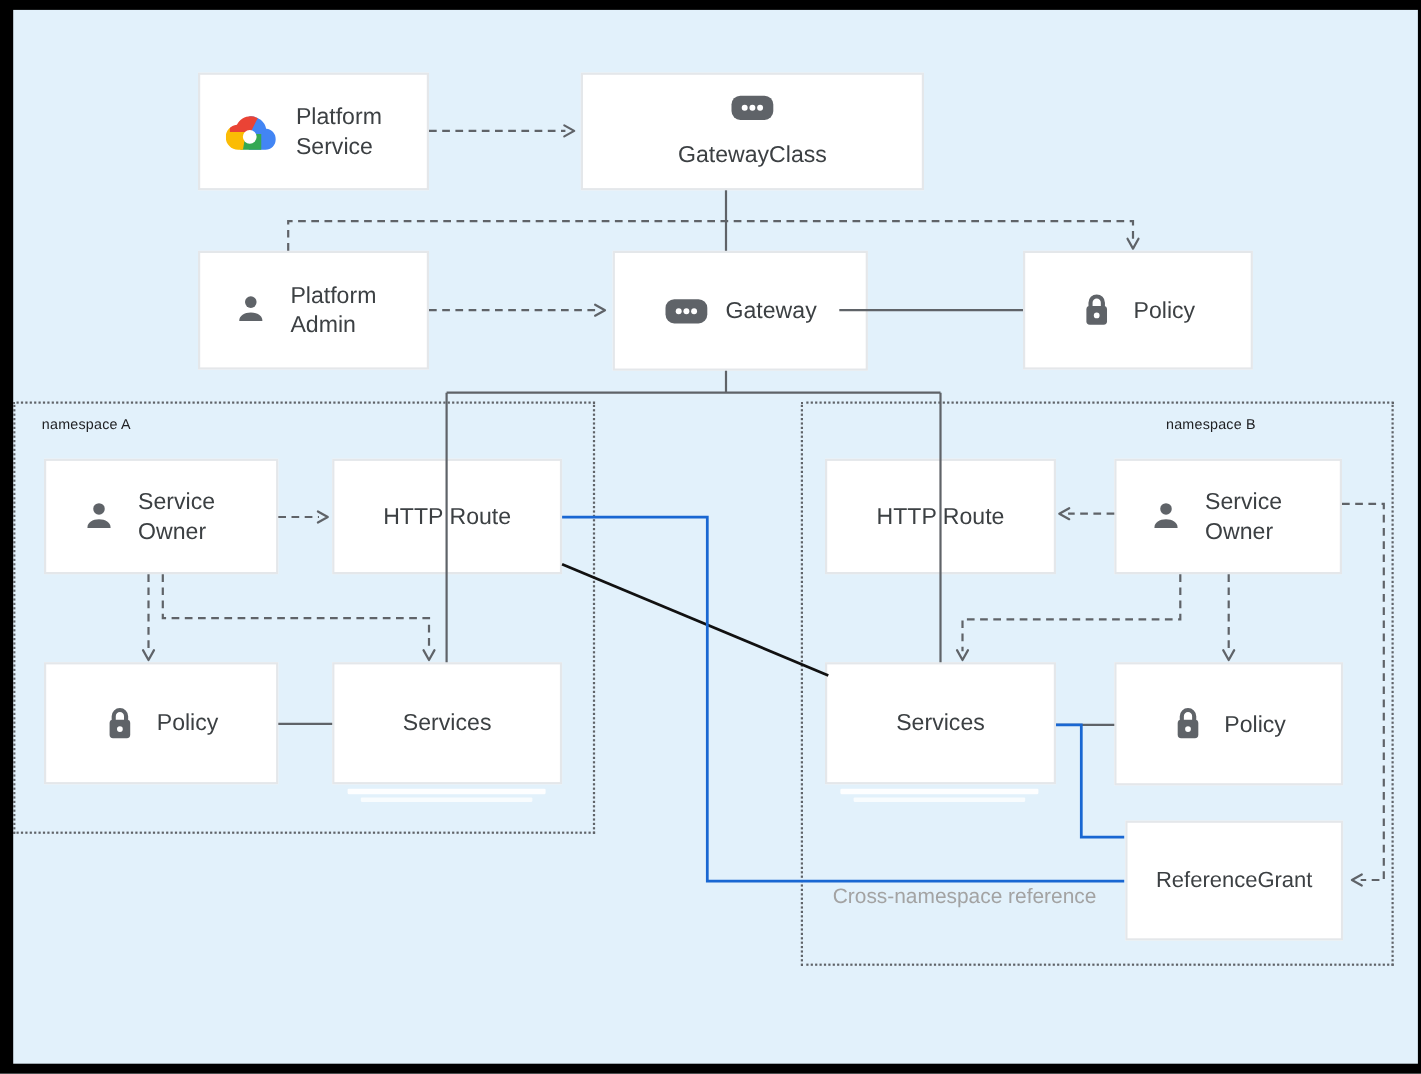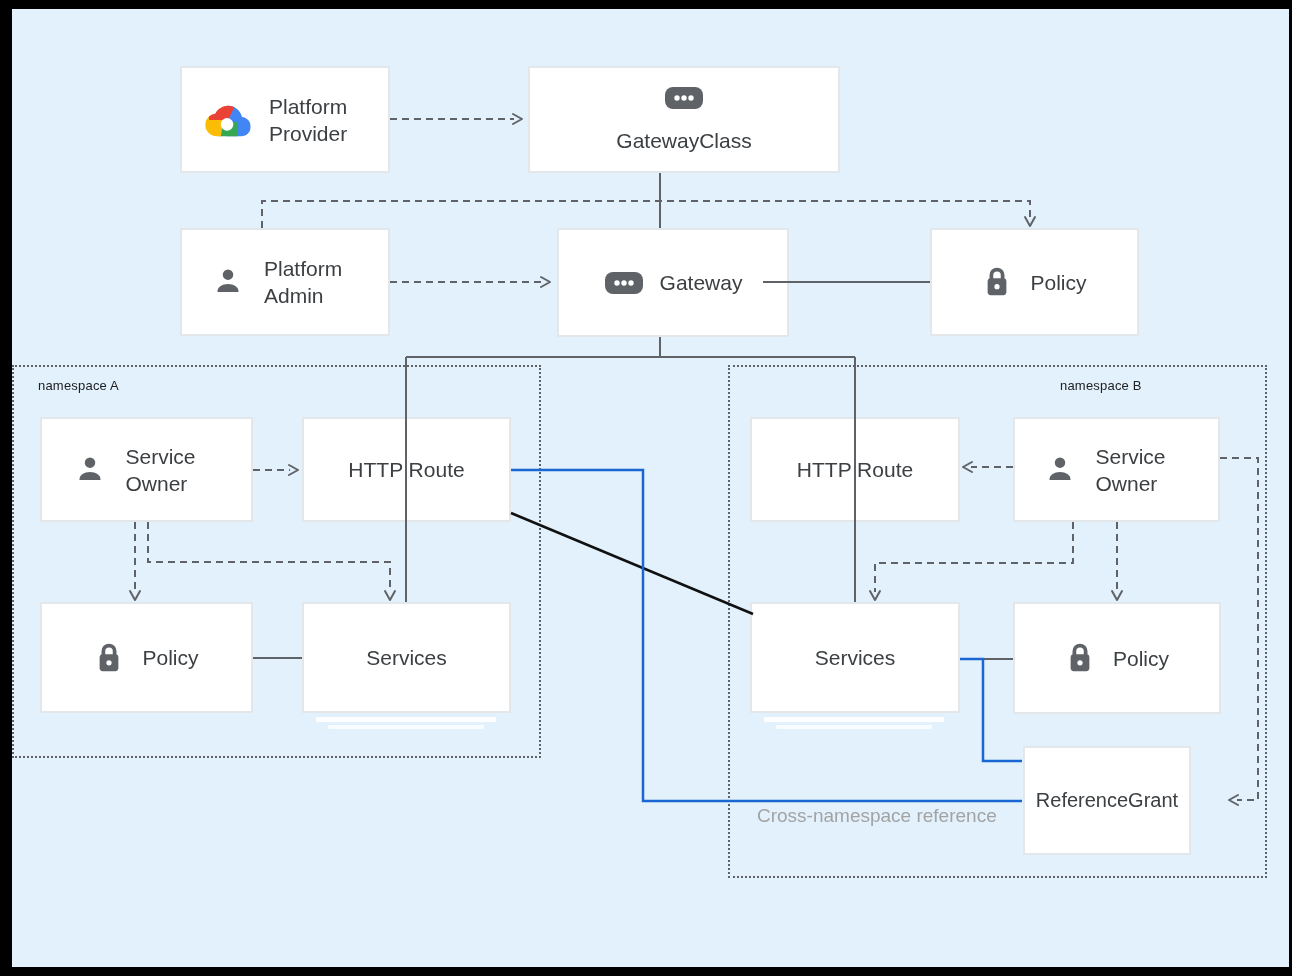--- a/index.html
+++ b/index.html
@@ -51,21 +51,21 @@
           </defs>
         <g clip-path="url(#cloudclip)">
           <polygon points="11,0 24,0 24,20 11,20" fill="#4285f4"></polygon>
           <polygon points="7,11 17,11 17,20 7,20" fill="#34a853"></polygon>
           <polygon points="0,8 10,8 8,20 0,20" fill="#fbbc05"></polygon>
           <polygon points="2,0 17,0 12,10 2,10" fill="#ea4335"></polygon>
           <circle cx="11.5" cy="12.3" r="3.3" fill="#ffffff"></circle>
         </g>
       </svg>
     </span>
-    <span class="lbl two">Platform Provider</span>
+    <span class="lbl two">Platform Service</span>
   </div>
 
   <div class="node" style="left:528px;top:66px;width:312px;height:107px;gap:16px;flex-direction:column;">
     <span class="icon">
       <svg width="40" height="26" viewBox="0 0 40 26">
         <rect x="1" y="2" width="38" height="22" rx="8" fill="#5f6368"></rect>
         <circle cx="13" cy="13" r="2.7" fill="#fff"></circle>
           <circle cx="20" cy="13" r="2.7" fill="#fff"></circle>
           <circle cx="27" cy="13" r="2.7" fill="#fff"></circle>
       </svg>
@@ -161,21 +161,21 @@
     <span class="icon">
       <svg width="30" height="34" viewBox="0 0 24 26">
         <path d="M7.5 11V7.5a4.5 4.5 0 0 1 9 0V11" fill="none" stroke="#5f6368" stroke-width="3"></path>
         <rect x="4.5" y="10" width="15" height="13.5" rx="2.5" fill="#5f6368"></rect>
         <circle cx="12" cy="16.8" r="2.1" fill="#fff"></circle>
       </svg>
     </span>
     <span class="lbl">Policy</span>
   </div>
 
-  <div class="node" style="left:1023px;top:746px;width:168px;height:109px;">
+  <div class="node" style="left:1023px;top:746px;width:198px;height:109px;">
     <span class="lbl" style="font-size:20px;">ReferenceGrant</span>
   </div>
 
   <div class="edge-label" style="left:757px;top:805px;">Cross-namespace reference</div>
 
   <svg class="wires" width="1292" height="976" viewBox="0 0 1292 976">
 
     <path class="dashed" d="M390 119 H514"></path>
     <path class="tip" d="M513 114 L522 119 L513 124"></path>
 

